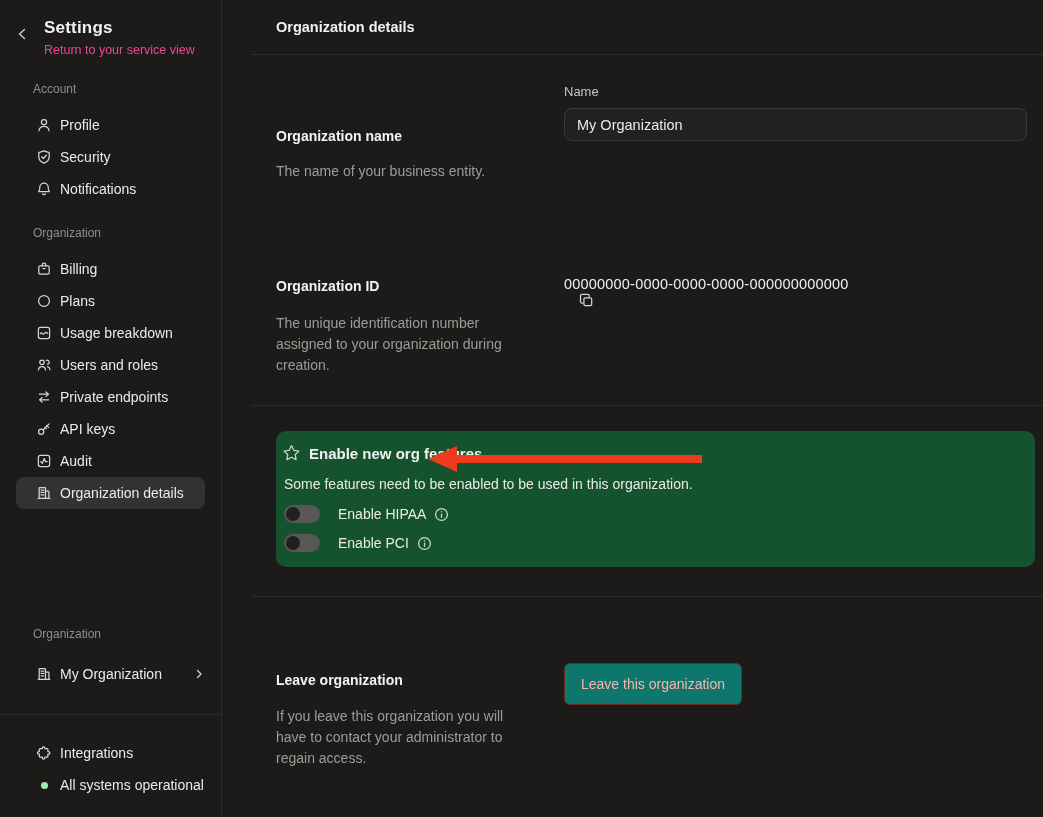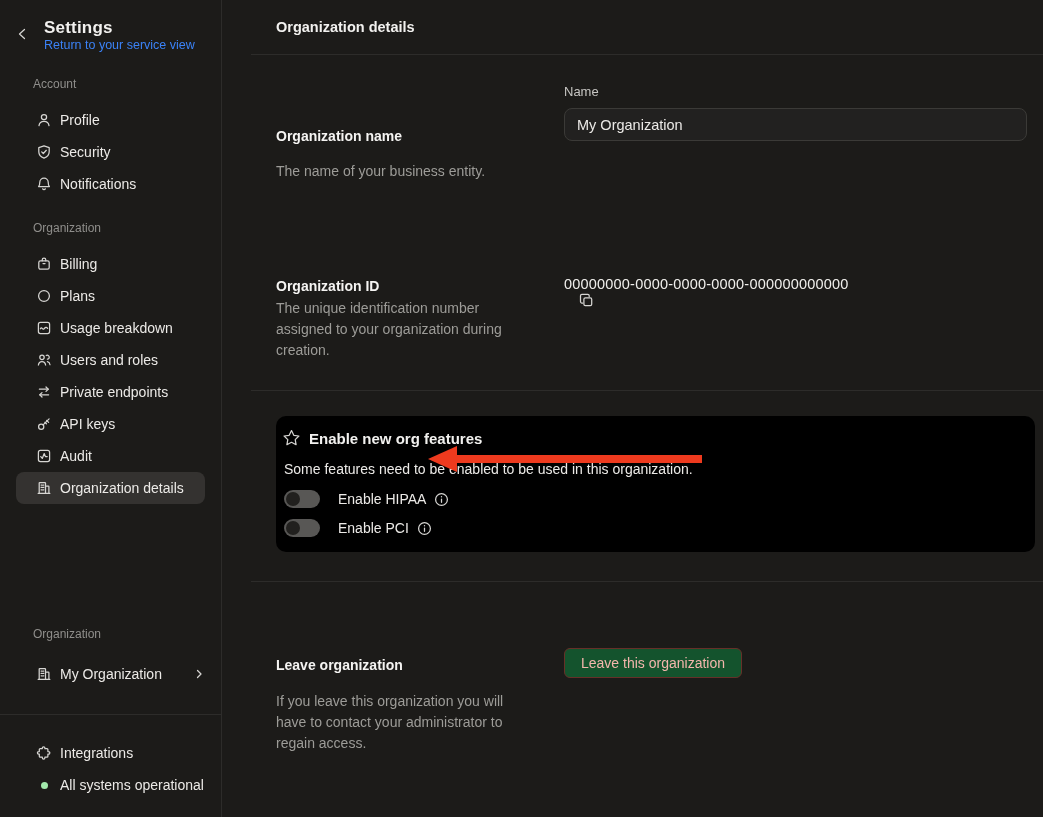--- a/index.html
+++ b/index.html
@@ -16,21 +16,21 @@
 
   
   .sidebar {
     position:absolute; left:0; top:0; bottom:0; width:222px;
     border-right:1px solid #2d2c2a;
     background:#1c1b19;
   }
   .sidebar-header { display:flex; padding:18px 16px 0 16px; }
   .back-chevron { margin-top:9px; margin-right:16px; cursor:pointer; }
   .sidebar-title { font-size:17px; font-weight:700; letter-spacing:.2px; }
-  .sidebar-subtitle { font-size:12.5px; color:#3b82f6; }
+  .sidebar-subtitle { font-size:12.5px; color:#ec4899; margin-top:5px; }
   .side-section-label { font-size:12px; color:#8f8e8b; padding-left:33px; }
   .label-account { margin-top:25px; }
   .label-org { margin-top:21px; }
   .nav-list { margin-top:13px; }
   .nav-item {
     display:flex; align-items:center; height:32px;
     margin:0 16px; padding-left:20px; border-radius:8px; cursor:pointer;
   }
   .nav-item.selected { background:#343230; }
   .nav-icon { width:16px; margin-right:8px; flex-shrink:0; }
@@ -62,27 +62,27 @@
   .row-one .section-desc { margin-top:17px; }
   .field-label { font-size:13px; color:#c7c6c3; }
   .text-input {
     margin-top:9px; width:100%; height:33px;
     background:#222120; border:1px solid #3b3a37; border-radius:8px;
     color:#eceae7; font-size:14.5px; font-family:"Liberation Sans", sans-serif;
     padding:0 12px; outline:none;
   }
 
   .row-two { padding-top:52px; padding-bottom:29px; }
-  .row-two .section-desc { margin-top:4px; max-width:252px; }
+  .row-two .section-desc { margin-top:19px; max-width:252px; }
   .id-line { display:flex; align-items:flex-start; padding-top:42px;flex-direction:column; }
   .id-value { font-size:14.5px; color:#f0efec; letter-spacing:.2px; }
   .copy-btn { margin-left:14px; cursor:pointer; }
 
   .feature-band { border-top:1px solid #2d2c2a; padding:25px 8px 29px 25px; }
-  .feature-card { background:#000000; border-radius:10px; padding:13px 16px 15px 6px; }
+  .feature-card { background:#14532d; border-radius:10px; padding:13px 16px 15px 6px; }
   .card-title-row { display:flex; align-items:center; }
   .card-title { font-size:15px; font-weight:700; margin-left:8px; }
   .card-desc { font-size:14px; color:#eceae7; margin-top:14px; margin-left:2px; }
   .toggle-row { display:flex; align-items:center; margin-left:2px; }
   .toggle-row.first { margin-top:13px; }
   .toggle-row.second { margin-top:11px; }
   .toggle {
     width:36px; height:18px; border-radius:9px; background:#585755;
     position:relative; cursor:pointer; flex-shrink:0;
   }
@@ -90,24 +90,24 @@
     content:""; position:absolute; left:2px; top:2px; width:14px; height:14px;
     border-radius:50%; background:#21201e;
   }
   .toggle-label { font-size:14px; color:#eceae7; margin-left:18px; }
   .info-btn { margin-left:8px; cursor:pointer; }
 
   .leave-band { border-top:1px solid #2d2c2a; padding-top:31px; }
   .leave-band .section-desc { margin-top:18px; max-width:252px; }
   .leave-right { padding-top:35px; }
   .danger-btn {
-    display:inline-block; height:30px; line-height:28px; padding:0 16px;
+    display:inline-block; height:42px; line-height:28px; padding:0 16px;
     border-radius:6px; font-size:14px; font-family:"Liberation Sans", sans-serif;
     cursor:pointer;
-    background:#14532d; border:1px solid #663028; color:#f3b6ac;
+    background:#0f766e; border:1px solid #663028; color:#f3b6ac;
   }
 
   
   .anno-arrow { position:absolute; left:177px; top:446px; width:274px; height:26px; pointer-events:none; }
   .anno-arrow .head {
     position:absolute; left:0; top:0; width:0; height:0;
     border-top:13px solid transparent; border-bottom:13px solid transparent;
     border-right:29px solid #ee3a1e;
   }
   .anno-arrow .shaft { position:absolute; left:26px; right:0; top:9px; height:8px; background:#ee3a1e; }

